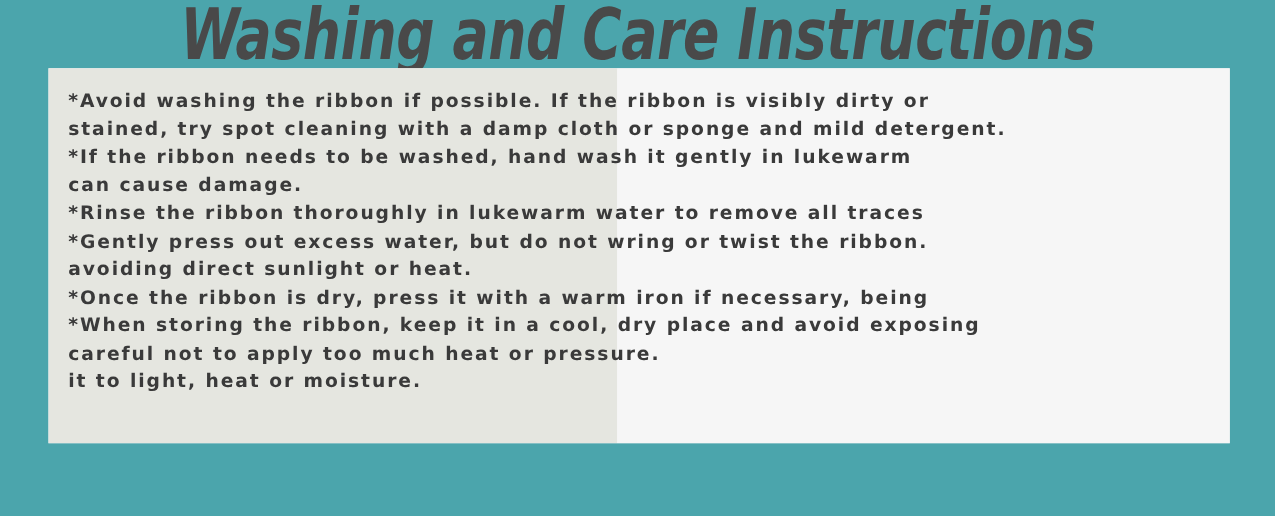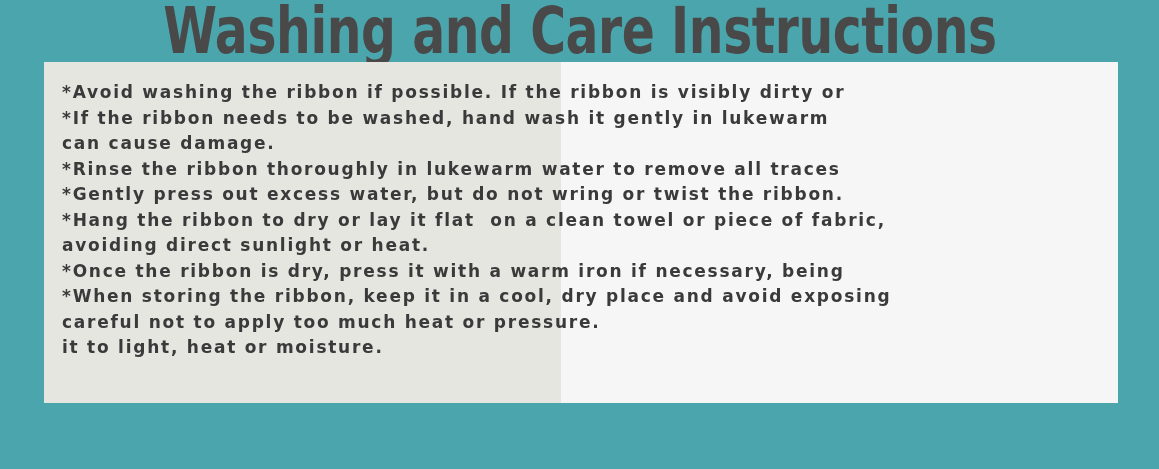--- a/index.html
+++ b/index.html
@@ -24,20 +24,21 @@
   
   #title-bar {
     position: absolute;
     left: 0;
     top: 0;
     width: 1159px;
     height: 62px;
     display: flex;
     align-items: center;
     justify-content: center;
+    font-style: italic;
   }
 
   #poster-title {
     color: #494949;
     font-family: "DejaVu Sans", sans-serif;
     font-weight: 700;
     font-size: 61px;
     line-height: 58px;
     letter-spacing: -0.5px;
     white-space: nowrap;
@@ -104,25 +105,25 @@
   <div id="title-bar">
     <div id="poster-title">Washing and Care Instructions</div>
   </div>
 
   <div id="content-card">
     <div id="panel-left-band"></div>
     <div id="panel-right-band"></div>
 
     <div id="instructions-text">
       <p class="instruction-line">*Avoid washing the ribbon if possible. If the ribbon is visibly dirty or</p>
+      <p class="instruction-line">stained, try spot cleaning with a damp cloth or sponge and mild detergent.</p>
       <p class="instruction-line">*If the ribbon needs to be washed, hand wash it gently in lukewarm</p>
       <p class="instruction-line">can cause damage.</p>
       <p class="instruction-line">*Rinse the ribbon thoroughly in lukewarm water to remove all traces</p>
       <p class="instruction-line">*Gently press out excess water, but do not wring or twist the ribbon.</p>
-      <p class="instruction-line">*Hang the ribbon to dry or lay it flat  on a clean towel or piece of fabric,</p>
       <p class="instruction-line">avoiding direct sunlight or heat.</p>
       <p class="instruction-line">*Once the ribbon is dry, press it with a warm iron if necessary, being</p>
       <p class="instruction-line">*When storing the ribbon, keep it in a cool, dry place and avoid exposing</p>
       <p class="instruction-line">careful not to apply too much heat or pressure.</p>
       <p class="instruction-line">it to light, heat or moisture.</p>
     </div>
   </div>
 
 </div>
 

